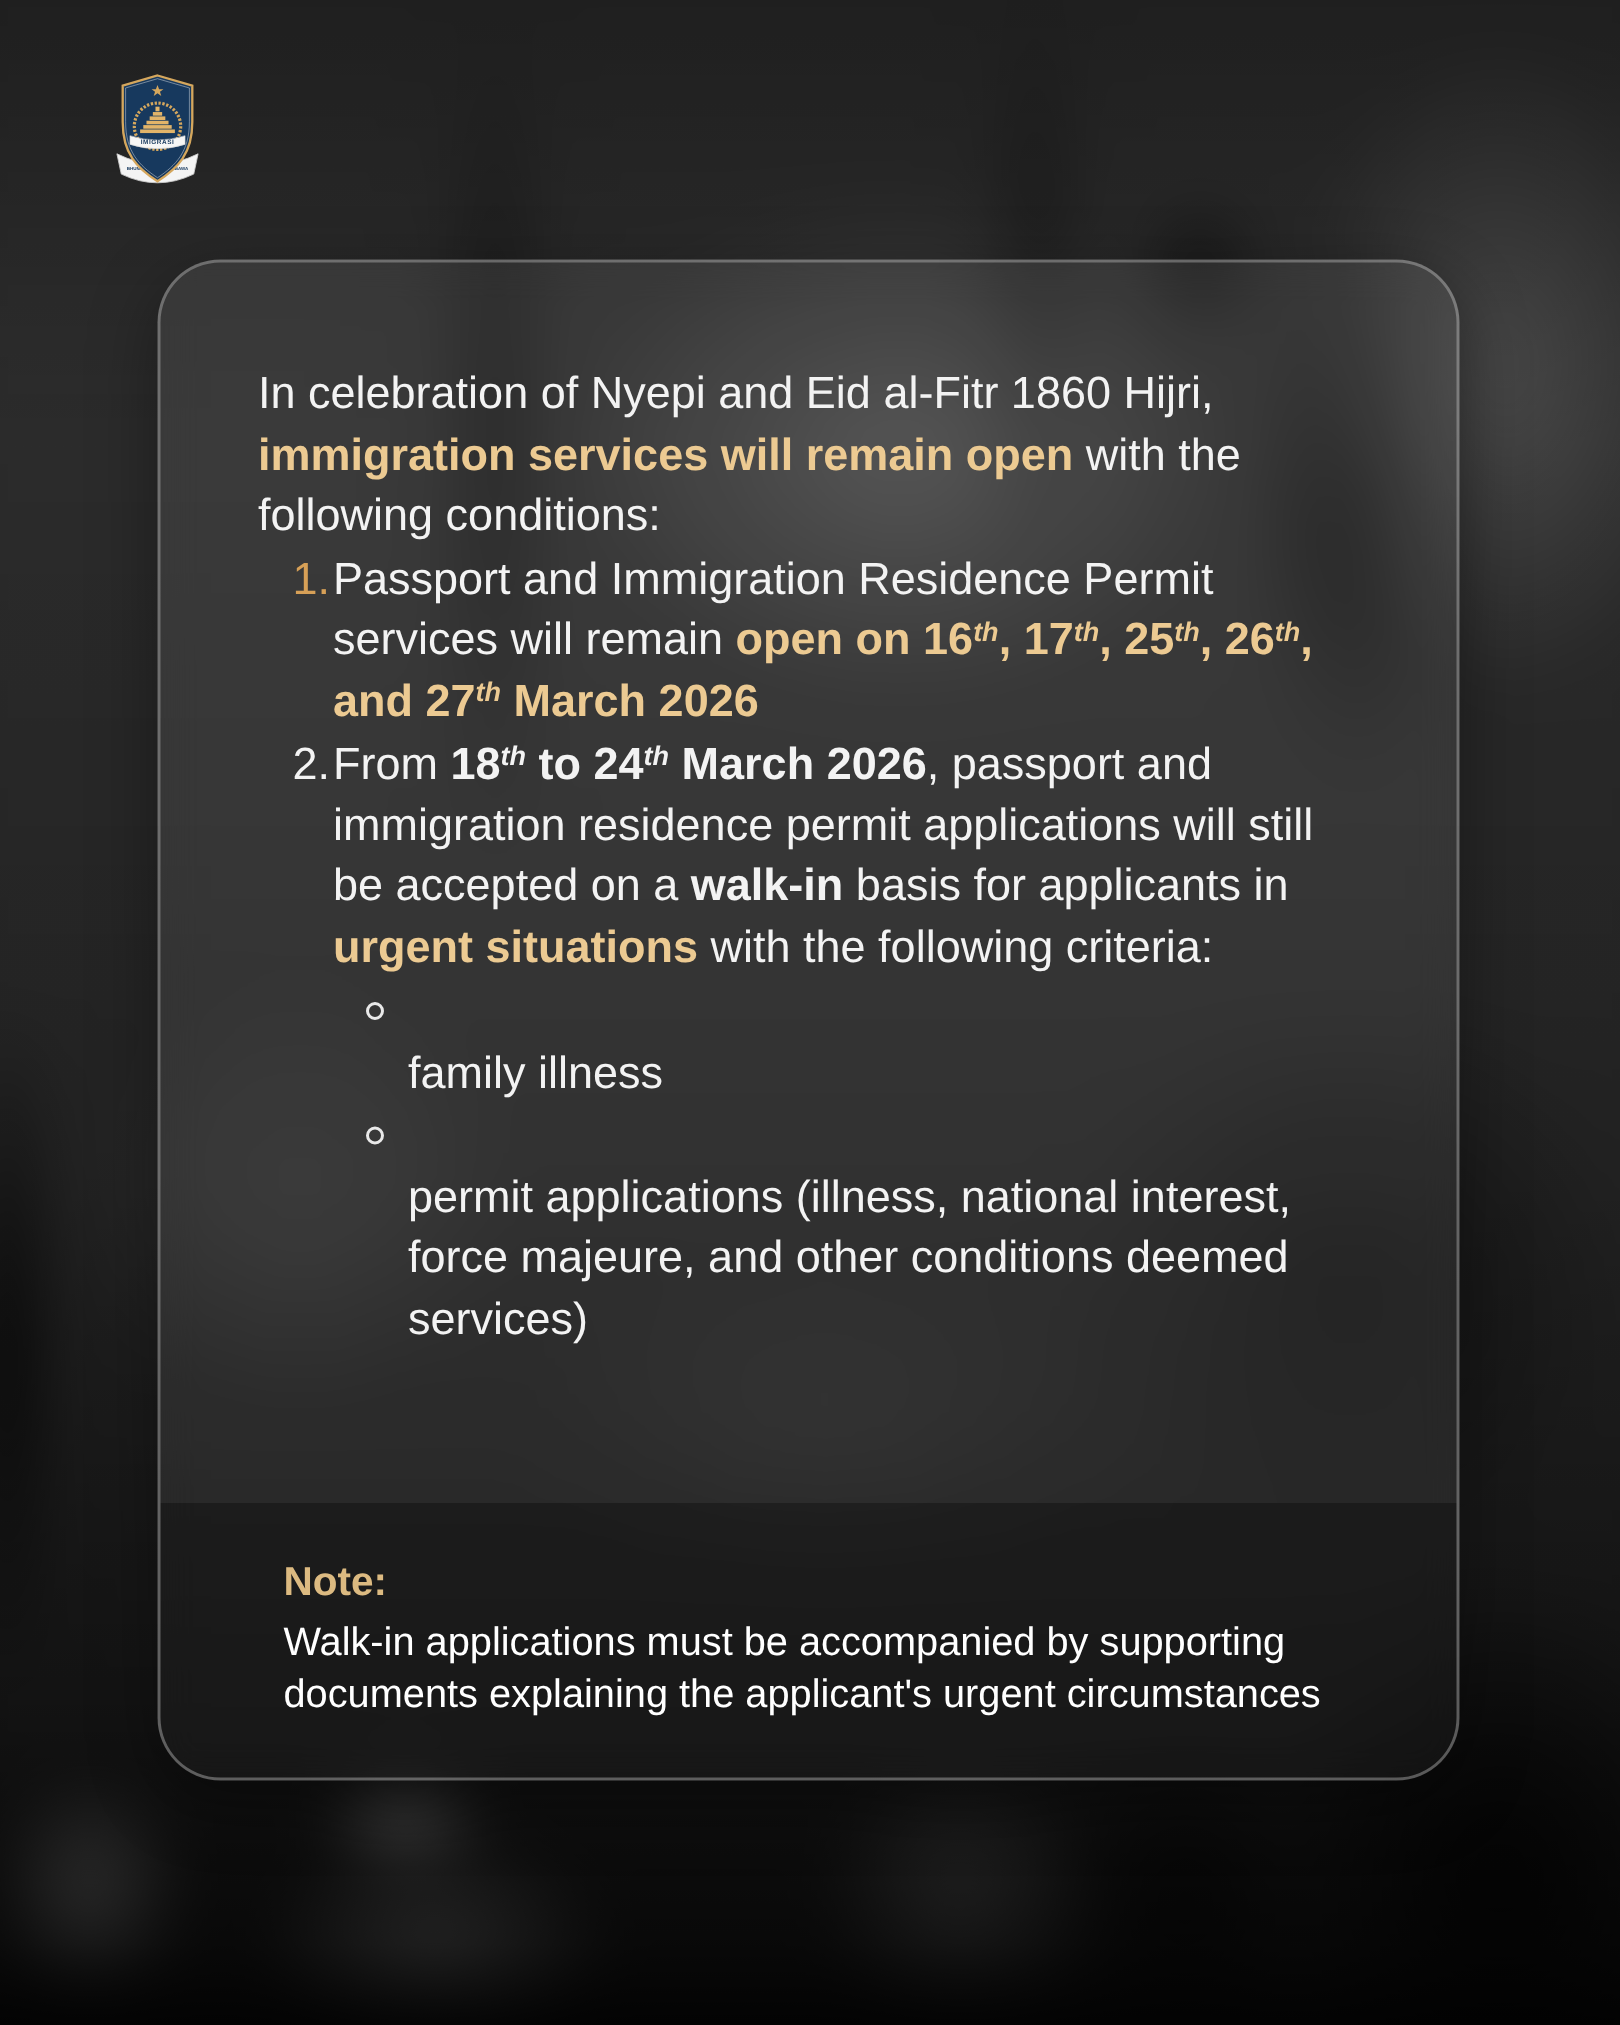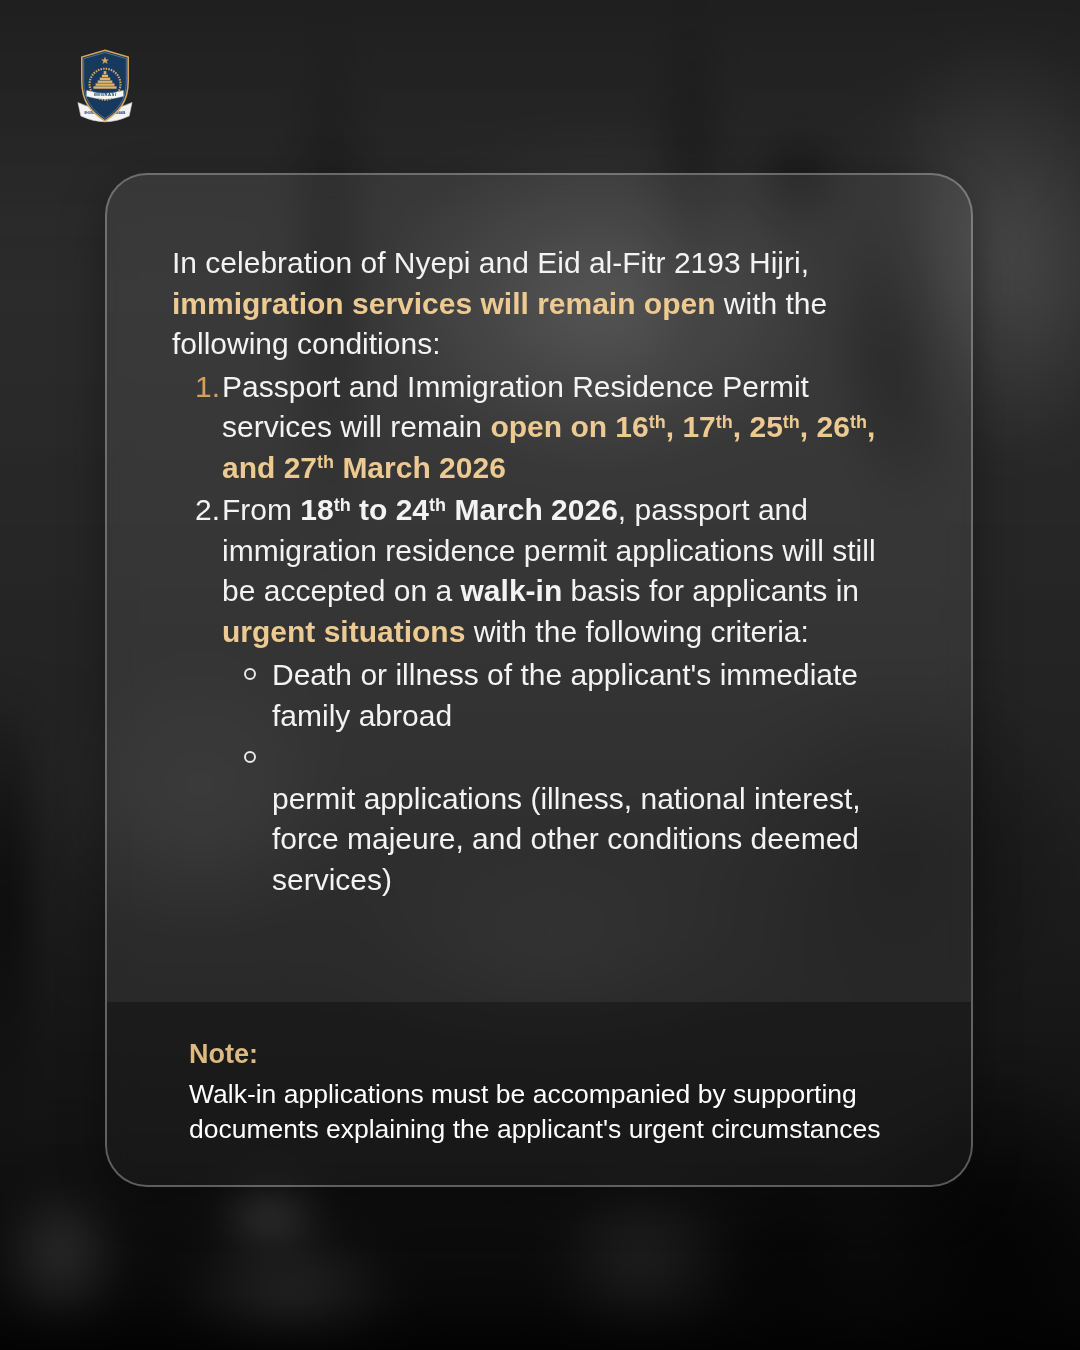--- a/index.html
+++ b/index.html
@@ -53,21 +53,21 @@
     overflow:hidden;
     box-sizing:border-box;
   }
   .card-body{
     padding:68px 48px 0 65px;
     font-size:30px;line-height:40.5px;color:var(--textwhite,#f3f3f3);
   }
   .intro{margin:0;max-width:720px;}
   .b{font-weight:700;}
   .c-gold{color:var(--gold,#ecca92);}
-  sup{font-size:0.60em;line-height:0;position:relative;top:-0.52em;vertical-align:baseline;}
+  sup{font-size:0.60em;line-height:0;position:relative;top:-0.52em;vertical-align:baseline;font-style:italic;}
   ol.conditions{list-style:none;margin:2px 0 0 0;padding:0;}
   ol.conditions > li{position:relative;padding-left:50px;margin-top:2px;}
   ol.conditions .num{position:absolute;left:23px;top:0;}
   .num[data-color="gold"]{color:var(--goldnum,#d7a057);}
   .num[data-color="white"]{color:var(--textwhite,#f3f3f3);}
   ul.criteria{list-style:none;margin:3px 0 0 0;padding:0;}
   ul.criteria > li{position:relative;padding-left:50px;margin-top:2px;}
   .circle-bullet{
     position:absolute;left:22px;top:13px;width:10px;height:10px;
     border:2.5px solid #e9e9e9;border-radius:50%;box-sizing:border-box;
@@ -111,34 +111,34 @@
       <rect x="18.0" y="39.2" width="24.0" height="2.5"></rect>
     </g>
 
     <path d="M11,43.5 Q30,49.5 49,43.5 L49,49.5 Q30,55.5 11,49.5 Z" fill="#f6f6f6" stroke="#d0d0d0" stroke-width="0.4"></path>
     <text x="30" y="49.3" text-anchor="middle" font-size="4.4" font-weight="700" letter-spacing="0.4" fill="#17395e">IMIGRASI</text>
   </svg>
 
   <div class="card">
     <div class="card-body">
 
-      <p class="intro"><span>In celebration of Nyepi and Eid al-Fitr 2193 Hijri,</span><br><span class="b c-gold">immigration services will remain open</span><span> with the</span><br><span>following conditions:</span></p>
+      <p class="intro"><span>In celebration of Nyepi and Eid al-Fitr 1860 Hijri,</span><br><span class="b c-gold">immigration services will remain open</span><span> with the</span><br><span>following conditions:</span></p>
 
       <ol class="conditions">
         <li>
           <span class="num" data-color="gold">1.</span>
           <span><span>Passport and Immigration Residence Permit</span><br><span>services will remain </span><span class="b c-gold">open on 16</span><sup class="b c-gold">th</sup><span class="b c-gold">, 17</span><sup class="b c-gold">th</sup><span class="b c-gold">, 25</span><sup class="b c-gold">th</sup><span class="b c-gold">, 26</span><sup class="b c-gold">th</sup><span class="b c-gold">,</span><br><span class="b c-gold">and 27</span><sup class="b c-gold">th</sup><span class="b c-gold"> March 2026</span></span>
         </li>
         <li>
           <span class="num" data-color="white">2.</span>
           <span><span>From </span><span class="b">18</span><sup class="b">th</sup><span class="b"> to 24</span><sup class="b">th</sup><span class="b"> March 2026</span><span>, passport and</span><br><span>immigration residence permit applications will still</span><br><span>be accepted on a </span><span class="b">walk-in</span><span> basis for applicants in</span><br><span class="b c-gold">urgent situations</span><span> with the following criteria:</span></span>
           <ul class="criteria">
             <li>
               <span class="circle-bullet"></span>
-              <span><span>Death or illness of the applicant's immediate</span><br><span>family abroad</span></span>
+              <span><br><span>family illness</span></span>
             </li>
             <li>
               <span class="circle-bullet"></span>
               <span><br><span>permit applications (illness, national interest,</span><br><span>force majeure, and other conditions deemed</span><br><span>services)</span></span>
             </li>
           </ul>
         </li>
       </ol>
     </div>
 

